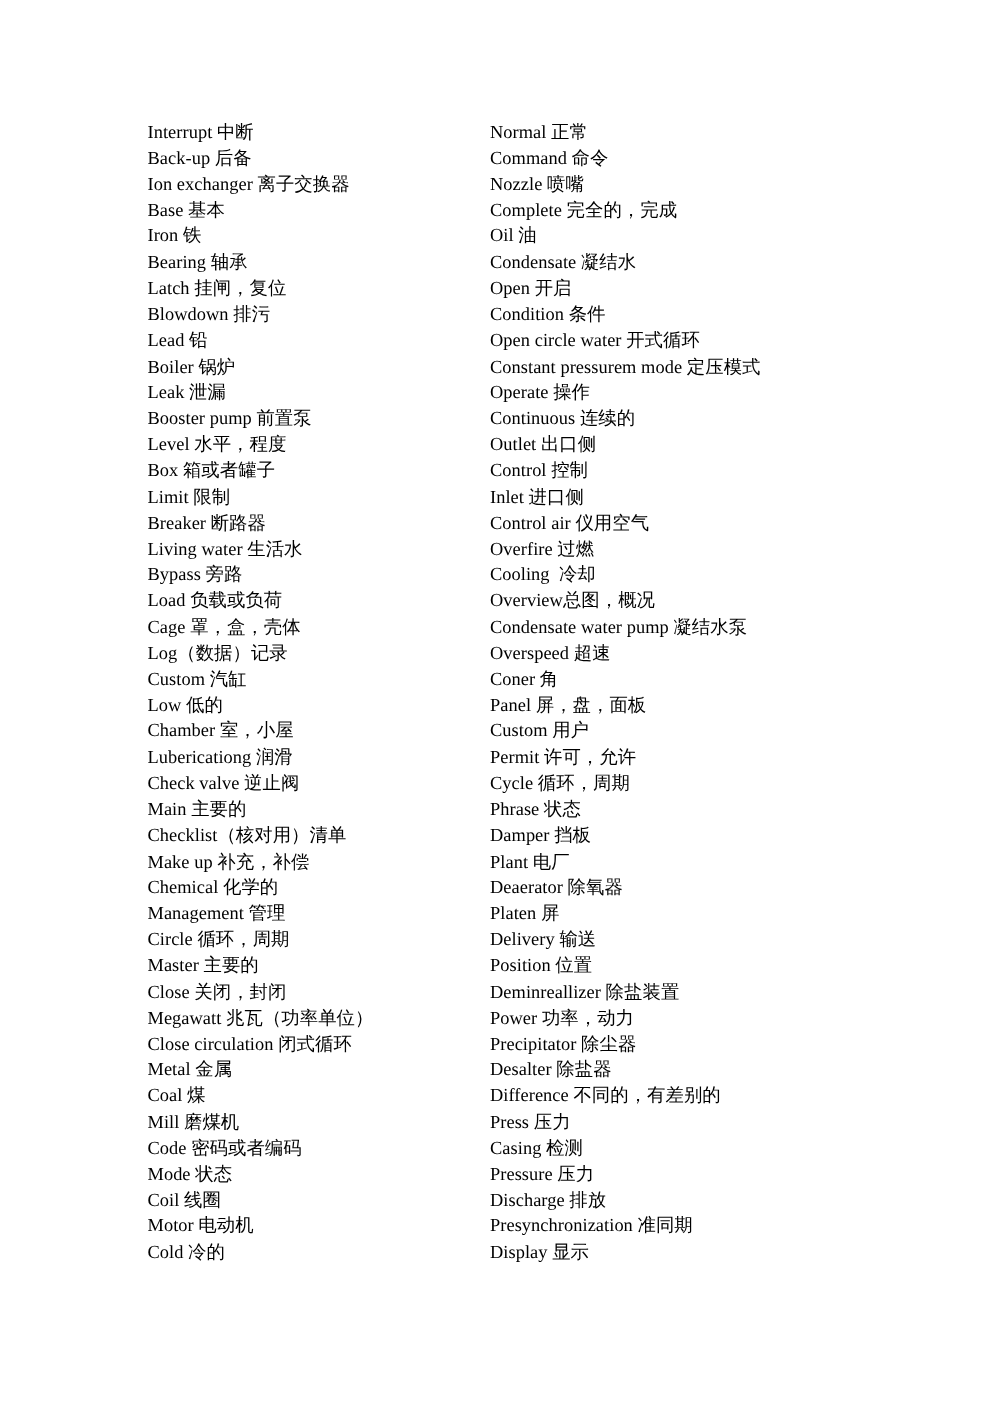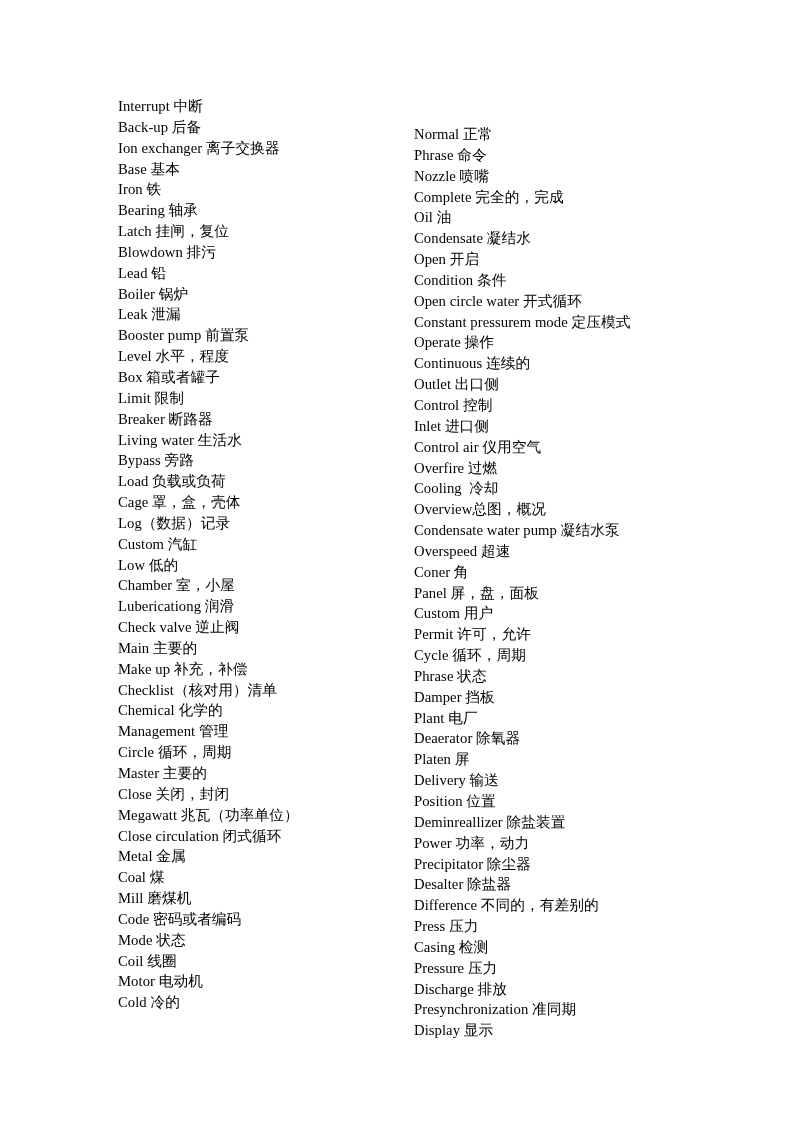--- a/index.html
+++ b/index.html
@@ -30,21 +30,21 @@
     left: 0;
     top: 96px;
     width: 794px;
     display: block;
   }
   .glossary-column {
     position: absolute;
     top: 0;
   }
   .glossary-column.left  { left: 118px; width: 285px; }
-  .glossary-column.right { left: 414px; width: 330px; margin-top: 28px; }
+  .glossary-column.right { left: 392px; width: 330px; }
 
   .entry {
     display: block;
     font-size: 14.7px;
     line-height: 20.85px;
     white-space: pre;
     letter-spacing: 0.05px;
     color: #000000;
   }
   .entry.red {
@@ -77,41 +77,41 @@
         <div class="entry">Bypass 旁路</div>
         <div class="entry">Load 负载或负荷</div>
         <div class="entry">Cage 罩，盒，壳体</div>
         <div class="entry">Log（数据）记录</div>
         <div class="entry red">Custom 汽缸</div>
         <div class="entry red">Low 低的</div>
         <div class="entry">Chamber 室，小屋</div>
         <div class="entry red">Lubericationg 润滑</div>
         <div class="entry red">Check valve 逆止阀</div>
         <div class="entry red">Main 主要的</div>
+        <div class="entry">Checklist（核对用）清单</div>
         <div class="entry">Make up 补充，补偿</div>
-        <div class="entry">Checklist（核对用）清单</div>
         <div class="entry">Chemical 化学的</div>
         <div class="entry">Management 管理</div>
         <div class="entry red">Circle 循环，周期</div>
         <div class="entry red">Master 主要的</div>
         <div class="entry red">Close 关闭，封闭</div>
         <div class="entry">Megawatt 兆瓦（功率单位）</div>
         <div class="entry">Close circulation 闭式循环</div>
         <div class="entry">Metal 金属</div>
         <div class="entry">Coal 煤</div>
         <div class="entry">Mill 磨煤机</div>
         <div class="entry red">Code 密码或者编码</div>
         <div class="entry red">Mode 状态</div>
         <div class="entry">Coil 线圈</div>
         <div class="entry">Motor 电动机</div>
         <div class="entry">Cold 冷的</div>
       </div>
     <div class="glossary-column right">
         <div class="entry">Normal 正常</div>
-        <div class="entry">Phrase 命令</div>
+        <div class="entry">Command 命令</div>
         <div class="entry">Nozzle 喷嘴</div>
         <div class="entry">Complete 完全的，完成</div>
         <div class="entry red">Oil 油</div>
         <div class="entry">Condensate 凝结水</div>
         <div class="entry red">Open 开启</div>
         <div class="entry red">Condition 条件</div>
         <div class="entry red">Open circle water 开式循环</div>
         <div class="entry">Constant pressurem mode 定压模式</div>
         <div class="entry red">Operate 操作</div>
         <div class="entry red">Continuous 连续的</div>

